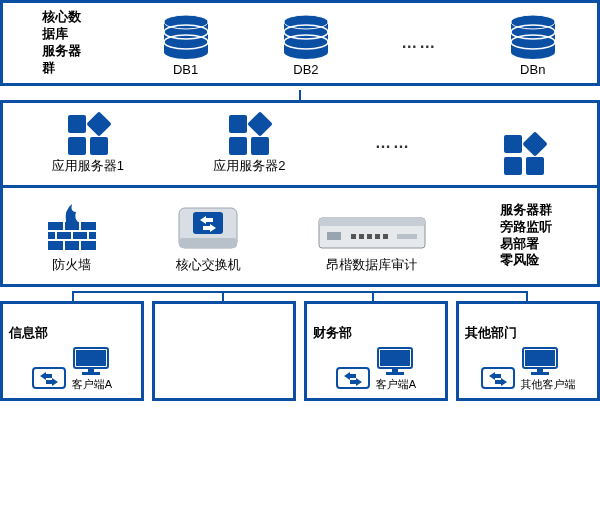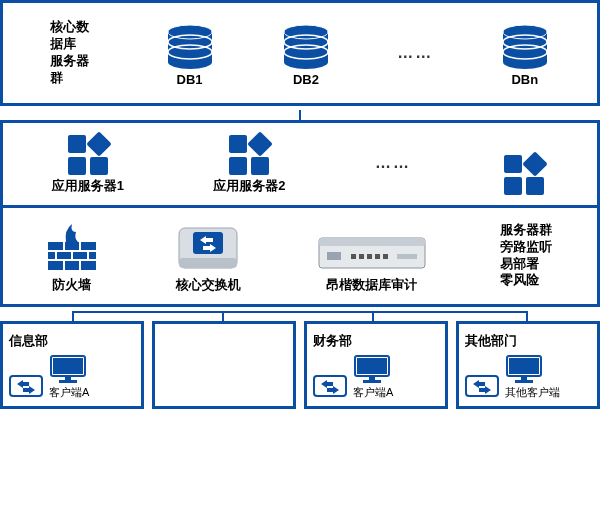--- a/index.html
+++ b/index.html
@@ -1,29 +1,29 @@
 <!DOCTYPE html>
 <html><head>
 <meta charset="utf-8">
 <style>
 *{box-sizing:border-box;margin:0;padding:0}
 body{font-family:"Microsoft YaHei",Arial,sans-serif;font-size:12px;color:#000;background:#fff;width:600px}
-.outer{border:3px solid #0a4fa3;padding:16px;margin-bottom:4px}
+.outer{border:3px solid #0a4fa3;padding:6px;margin-bottom:4px}
 .row{display:flex;justify-content:space-around;align-items:flex-end;gap:4px}
 .col{display:flex;flex-direction:column;align-items:center;text-align:center}
-.label{font-weight:bold;margin-top:2px;font-size:13px}
+.label{font-weight:normal;margin-top:2px;font-size:13px}
 .side-label{font-weight:bold;font-size:13px;width:48px;line-height:1.3}
 .dots{font-weight:bold;letter-spacing:2px;align-self:center;font-size:16px;color:#333}
 svg{display:block}
 
 
 .depts{display:flex;justify-content:space-between;gap:6px}
-.dept{border:3px solid #0a4fa3;padding:8px 6px 6px;width:24%}
+.dept{border:3px solid #0a4fa3;padding:20px 6px 6px;width:24%}
 .dept-title{font-weight:bold;font-size:13px;margin-bottom:4px}
-.dept-icons{display:flex;align-items:flex-end;gap:6px}
+.dept-icons{display:flex;align-items:flex-end;justify-content:center;gap:6px}
 .cap{font-size:11px;text-align:center;margin-top:1px}
 
 
 .conn{display:flex;justify-content:center}
 .vline{width:2px;background:#0a4fa3;height:10px}
 .conn-multi{position:relative;height:10px}
 .conn-multi .h{position:absolute;top:0;height:2px;background:#0a4fa3}
 .conn-multi .v{position:absolute;width:2px;background:#0a4fa3;height:10px;top:0}
 </style>
 </head>

